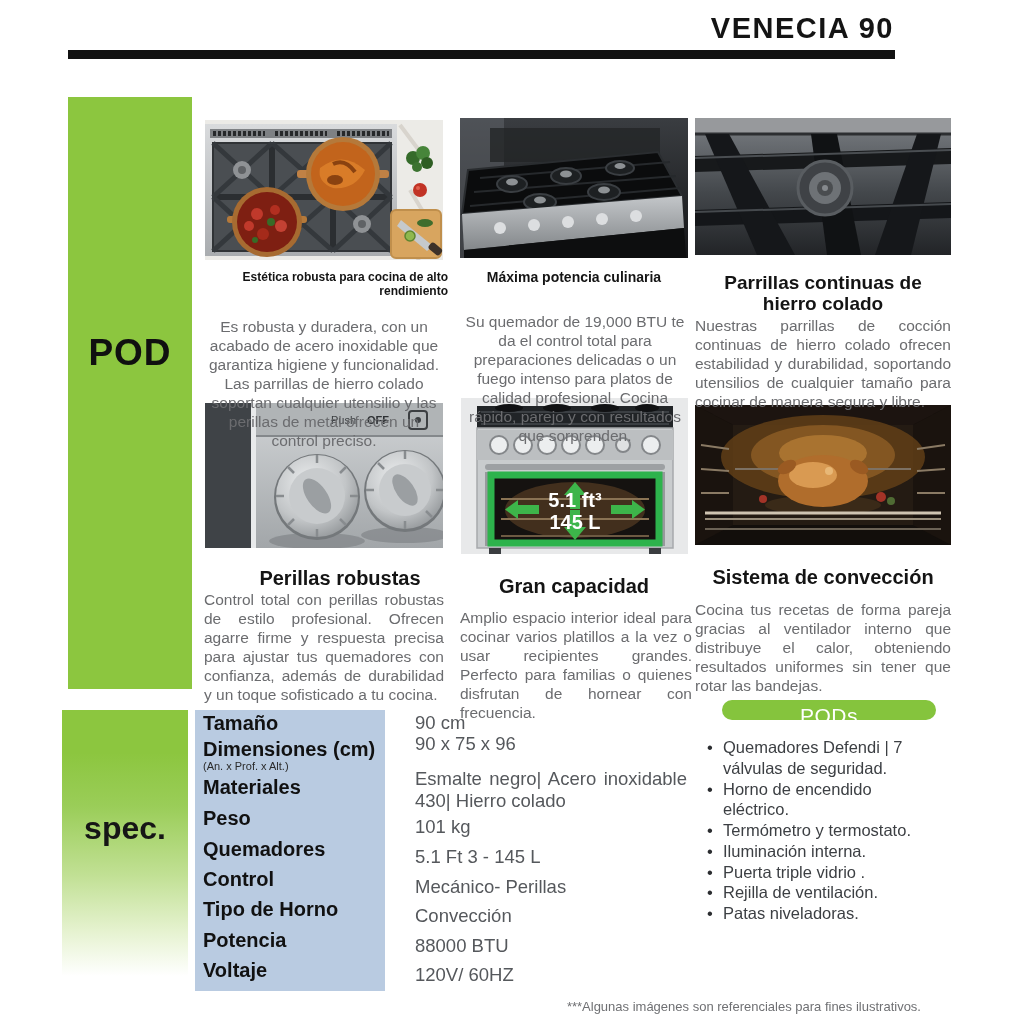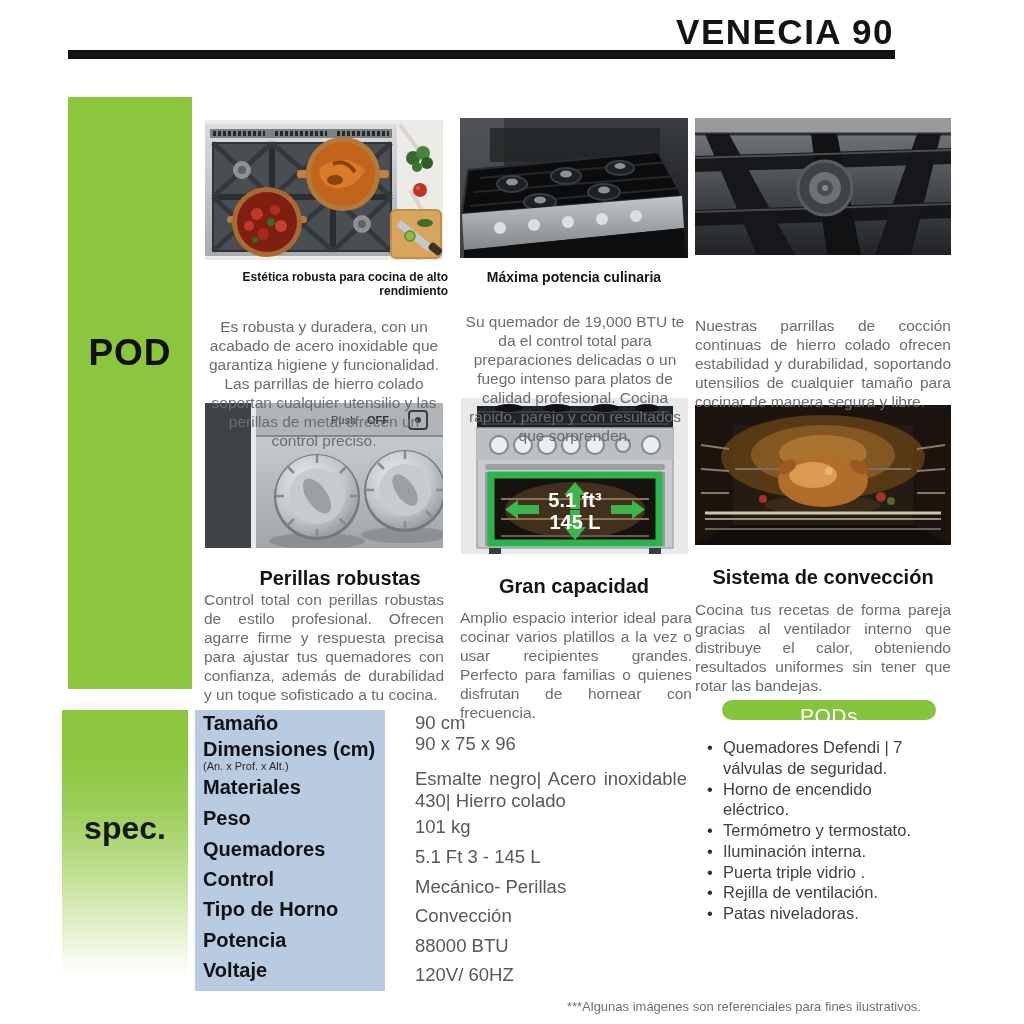--- a/index.html
+++ b/index.html
@@ -1,20 +1,20 @@
 <!DOCTYPE html>
 <html><head>
 <meta charset="utf-8">
 <style>
   html,body{margin:0;padding:0;background:#ffffff;}
   .page{position:relative;width:1024px;height:1024px;background:#ffffff;overflow:hidden;
         font-family:"Liberation Sans", sans-serif;}
 
   
-  .title{position:absolute;top:12px;right:130px;font-size:35px;font-weight:800;
+  .title{position:absolute;top:12px;right:130px;font-size:29px;font-weight:800;
          letter-spacing:1.5px;color:#141414;}
   .rule{position:absolute;left:68px;top:50px;width:827px;height:9px;background:#121212;}
 
   
   .pod-bar{position:absolute;left:68px;top:97px;width:124px;height:592px;background:#8CC63F;}
   .pod-bar span{position:absolute;left:0;top:235px;width:100%;text-align:center;
                 font-size:37px;font-weight:700;letter-spacing:1px;color:#101010;}
 
   
   .spec-bar{position:absolute;left:62px;top:710px;width:126px;height:266px;
@@ -332,20 +332,21 @@
         <circle cx="196" cy="96" r="4" fill="#4f6b33"></circle>
       <circle cx="68" cy="94" r="4" fill="#a33327"></circle>
       <line x1="10" y1="108" x2="246" y2="108" stroke="#cfc4b2" stroke-width="3"></line>
       <line x1="10" y1="114" x2="246" y2="114" stroke="#9a8f7d" stroke-width="2"></line>
       <line x1="10" y1="124" x2="246" y2="124" stroke="#6b6255" stroke-width="2"></line>
     </svg>
   </div>
 
   <h2 class="feat-title" id="t1">Estética robusta para cocina de alto rendimiento</h2>
   <h2 class="feat-title" id="t2">Máxima potencia culinaria</h2>
+  <h2 class="feat-title" id="t3">Parrillas continuas de hierro colado</h2>
   <h2 class="feat-title" id="t4">Perillas robustas</h2>
   <h2 class="feat-title" id="t5">Gran capacidad</h2>
   <h2 class="feat-title" id="t6">Sistema de convección</h2>
 
   <p class="feat-body center" id="b1">Es robusta y duradera, con un acabado de acero inoxidable que garantiza higiene y funcionalidad. Las parrillas de hierro colado soportan cualquier utensilio y las perillas de metal ofrecen un control preciso.</p>
   <p class="feat-body center" id="b2">Su quemador de 19,000 BTU te da el control total para preparaciones delicadas o un fuego intenso para platos de calidad profesional. Cocina rápido, parejo y con resultados que sorprenden.</p>
   <p class="feat-body justify" id="b3">Nuestras parrillas de cocción continuas de hierro colado ofrecen estabilidad y durabilidad, soportando utensilios de cualquier tamaño para cocinar de manera segura y libre.</p>
   <p class="feat-body justify" id="b4">Control total con perillas robustas de estilo profesional. Ofrecen agarre firme y respuesta precisa para ajustar tus quemadores con confianza, además de durabilidad y un toque sofisticado a tu cocina.</p>
   <p class="feat-body justify" id="b5">Amplio espacio interior ideal para cocinar varios platillos a la vez o usar recipientes grandes. Perfecto para familias o quienes disfrutan de hornear con frecuencia.</p>
   <p class="feat-body justify" id="b6">Cocina tus recetas de forma pareja gracias al ventilador interno que distribuye el calor, obteniendo resultados uniformes sin tener que rotar las bandejas.</p>

